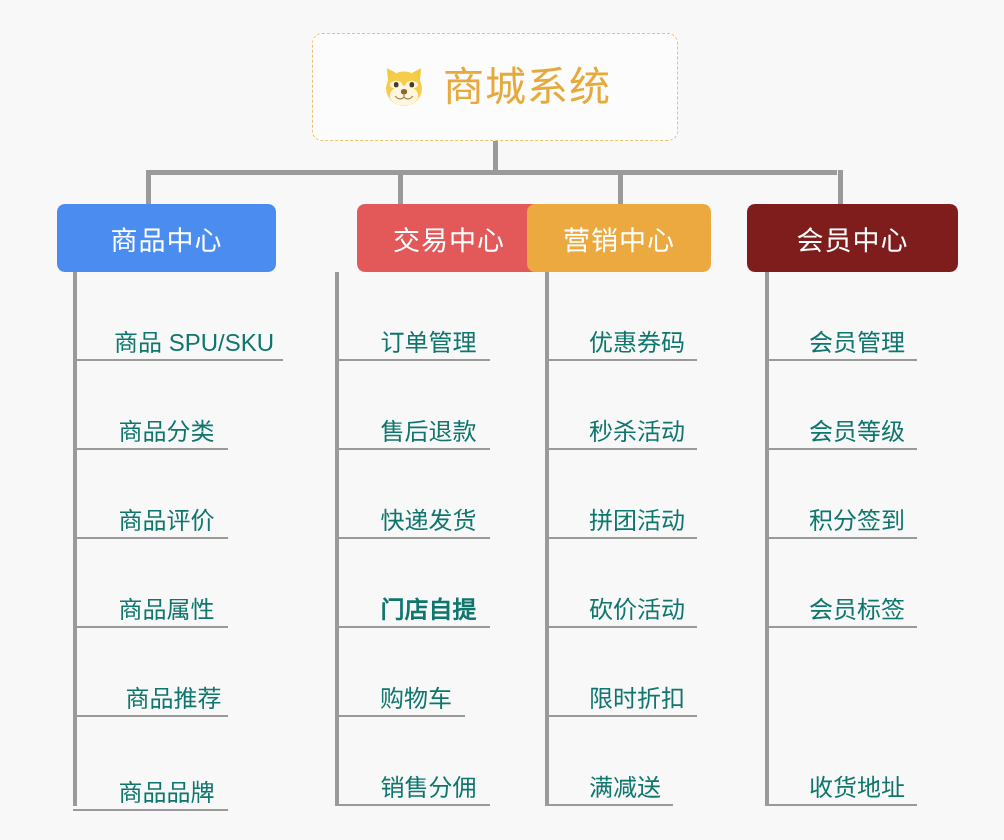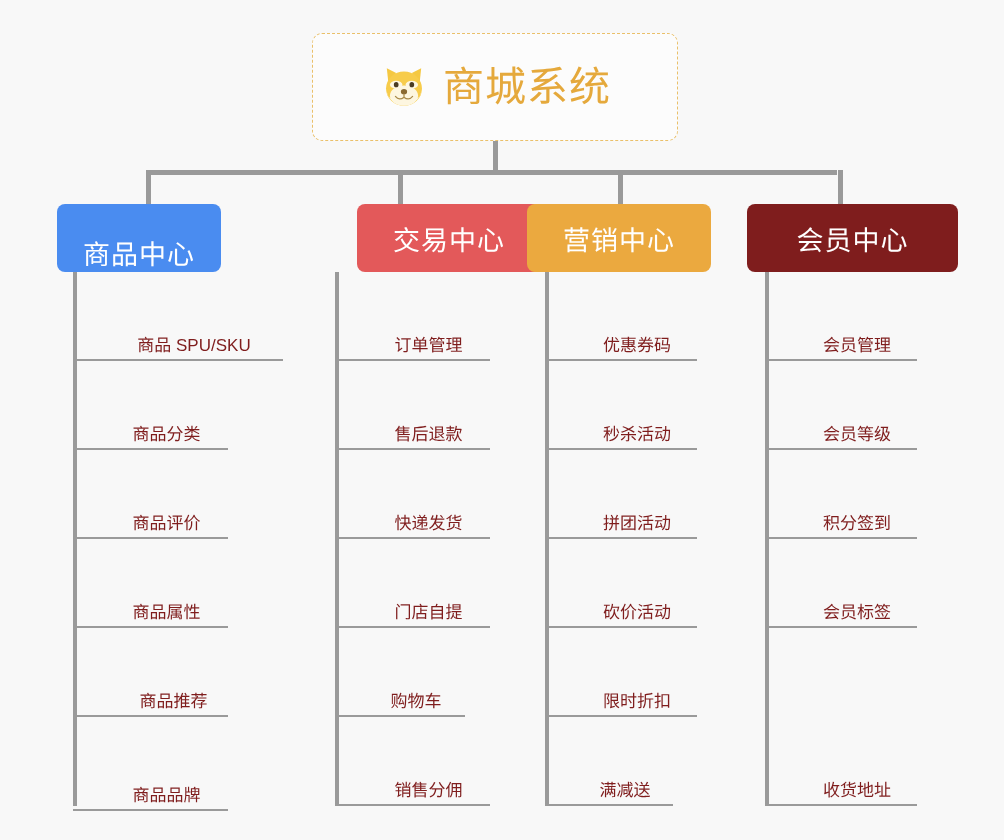--- a/index.html
+++ b/index.html
@@ -108,22 +108,22 @@
     left: 0;
     height: 89px;
     box-sizing: border-box;
     border-bottom: 2px solid #9a9a9a;
     display: flex;
     align-items: flex-end;
     justify-content: center;
     padding-bottom: 3px;
   }
   .leaf-label {
-    font-size: 17px;
-    color: #7f1d1d;
+    font-size: 24px;
+    color: #0f766e;
     white-space: nowrap;
     line-height: 1.1;
     padding: 0 6px;
     margin-left: 32px;
   }
 </style>
 </head>
 <body>
 
 <div id="mindmap">
@@ -150,21 +150,21 @@
       <path d="M32 41 L32 45 M32 45 q-6 5 -11 -1 M32 45 q6 5 11 -1" stroke="#a98a4a" stroke-width="1.6" fill="none" stroke-linecap="round"></path>
     </svg>
     <div class="root-title">商城系统</div>
   </div>
 
   <div class="line line-v root-stem"></div>
   <div class="line line-h bus"></div>
 
   <div id="branch-layer">
       <div class="line line-v drop" style="left: 146px;"></div>
-      <div class="cat-box" style="left: 57px; width: 164px; background: rgb(74, 140, 240); align-items: flex-end;">
+      <div class="cat-box" style="left: 57px; width: 219px; background: rgb(74, 140, 240);">
         <span>商品中心</span>
       </div>
       <div class="leaf-col" style="left: 73px; height: 534px; width: 260px;">
         <div class="trunk" style="height: 534px;"></div>
         <div class="leaf" style="top: 0px; width: 210px;">
           <span class="leaf-label">商品 SPU/SKU</span>
         </div>
         <div class="leaf" style="top: 89px; width: 155px;">
           <span class="leaf-label">商品分类</span>
         </div>
@@ -189,21 +189,21 @@
         <div class="trunk" style="height: 534px;"></div>
         <div class="leaf" style="top: 0px; width: 155px;">
           <span class="leaf-label">订单管理</span>
         </div>
         <div class="leaf" style="top: 89px; width: 155px;">
           <span class="leaf-label">售后退款</span>
         </div>
         <div class="leaf" style="top: 178px; width: 155px;">
           <span class="leaf-label">快递发货</span>
         </div>
-        <div class="leaf" style="top: 267px; width: 155px;">
+        <div class="leaf" style="top: 267px; width: 155px; font-weight: bold;">
           <span class="leaf-label">门店自提</span>
         </div>
         <div class="leaf" style="top: 356px; width: 130px;">
           <span class="leaf-label">购物车</span>
         </div>
         <div class="leaf" style="top: 445px; width: 155px;">
           <span class="leaf-label">销售分佣</span>
         </div>
       </div>
       <div class="line line-v drop" style="left: 618px;"></div>

